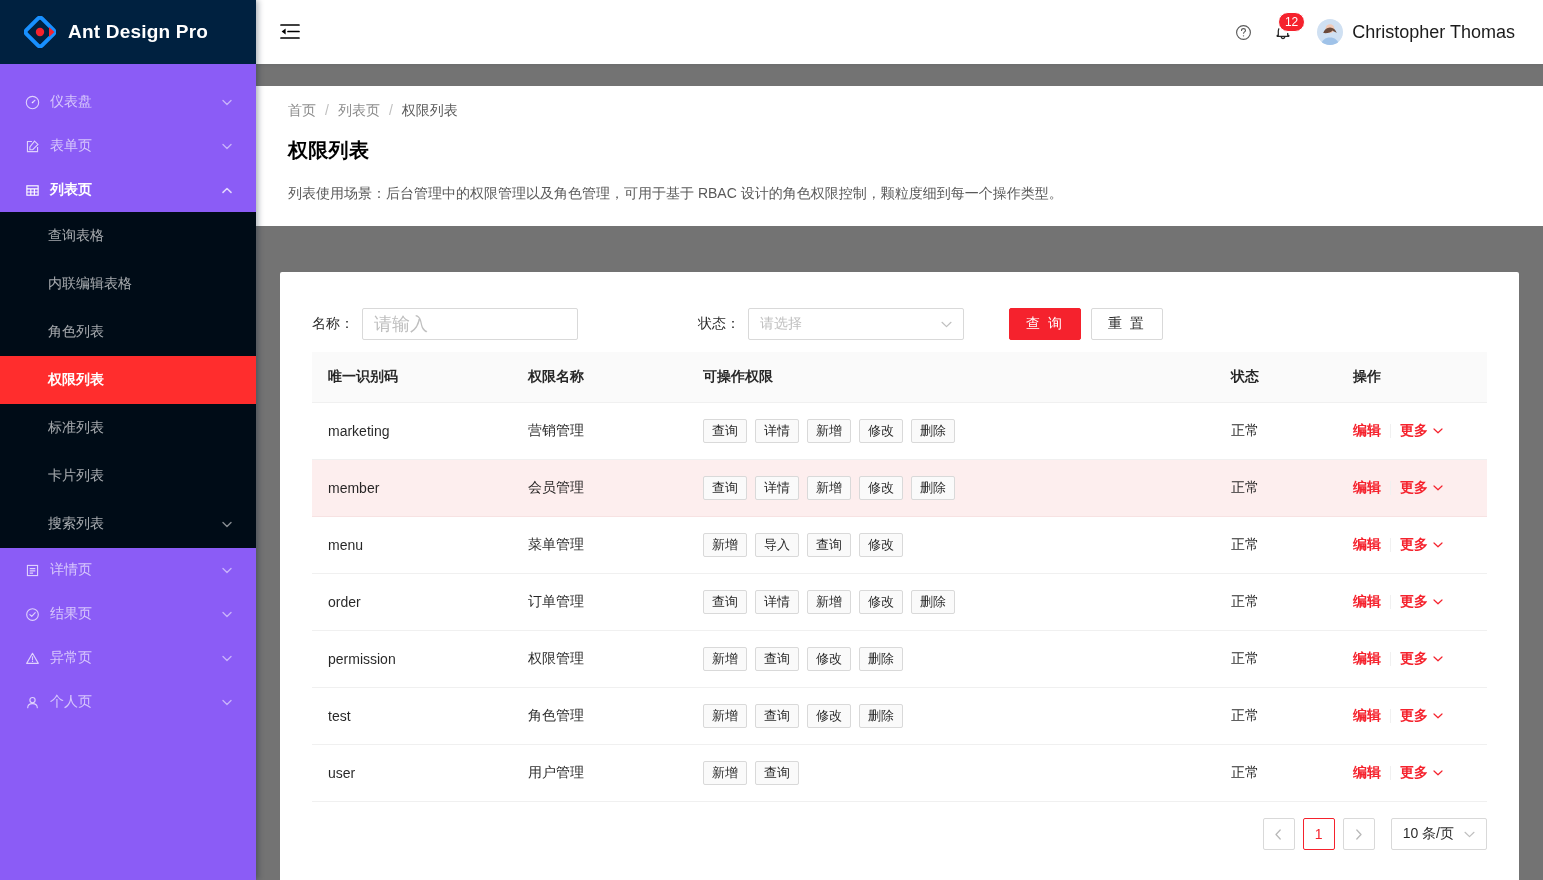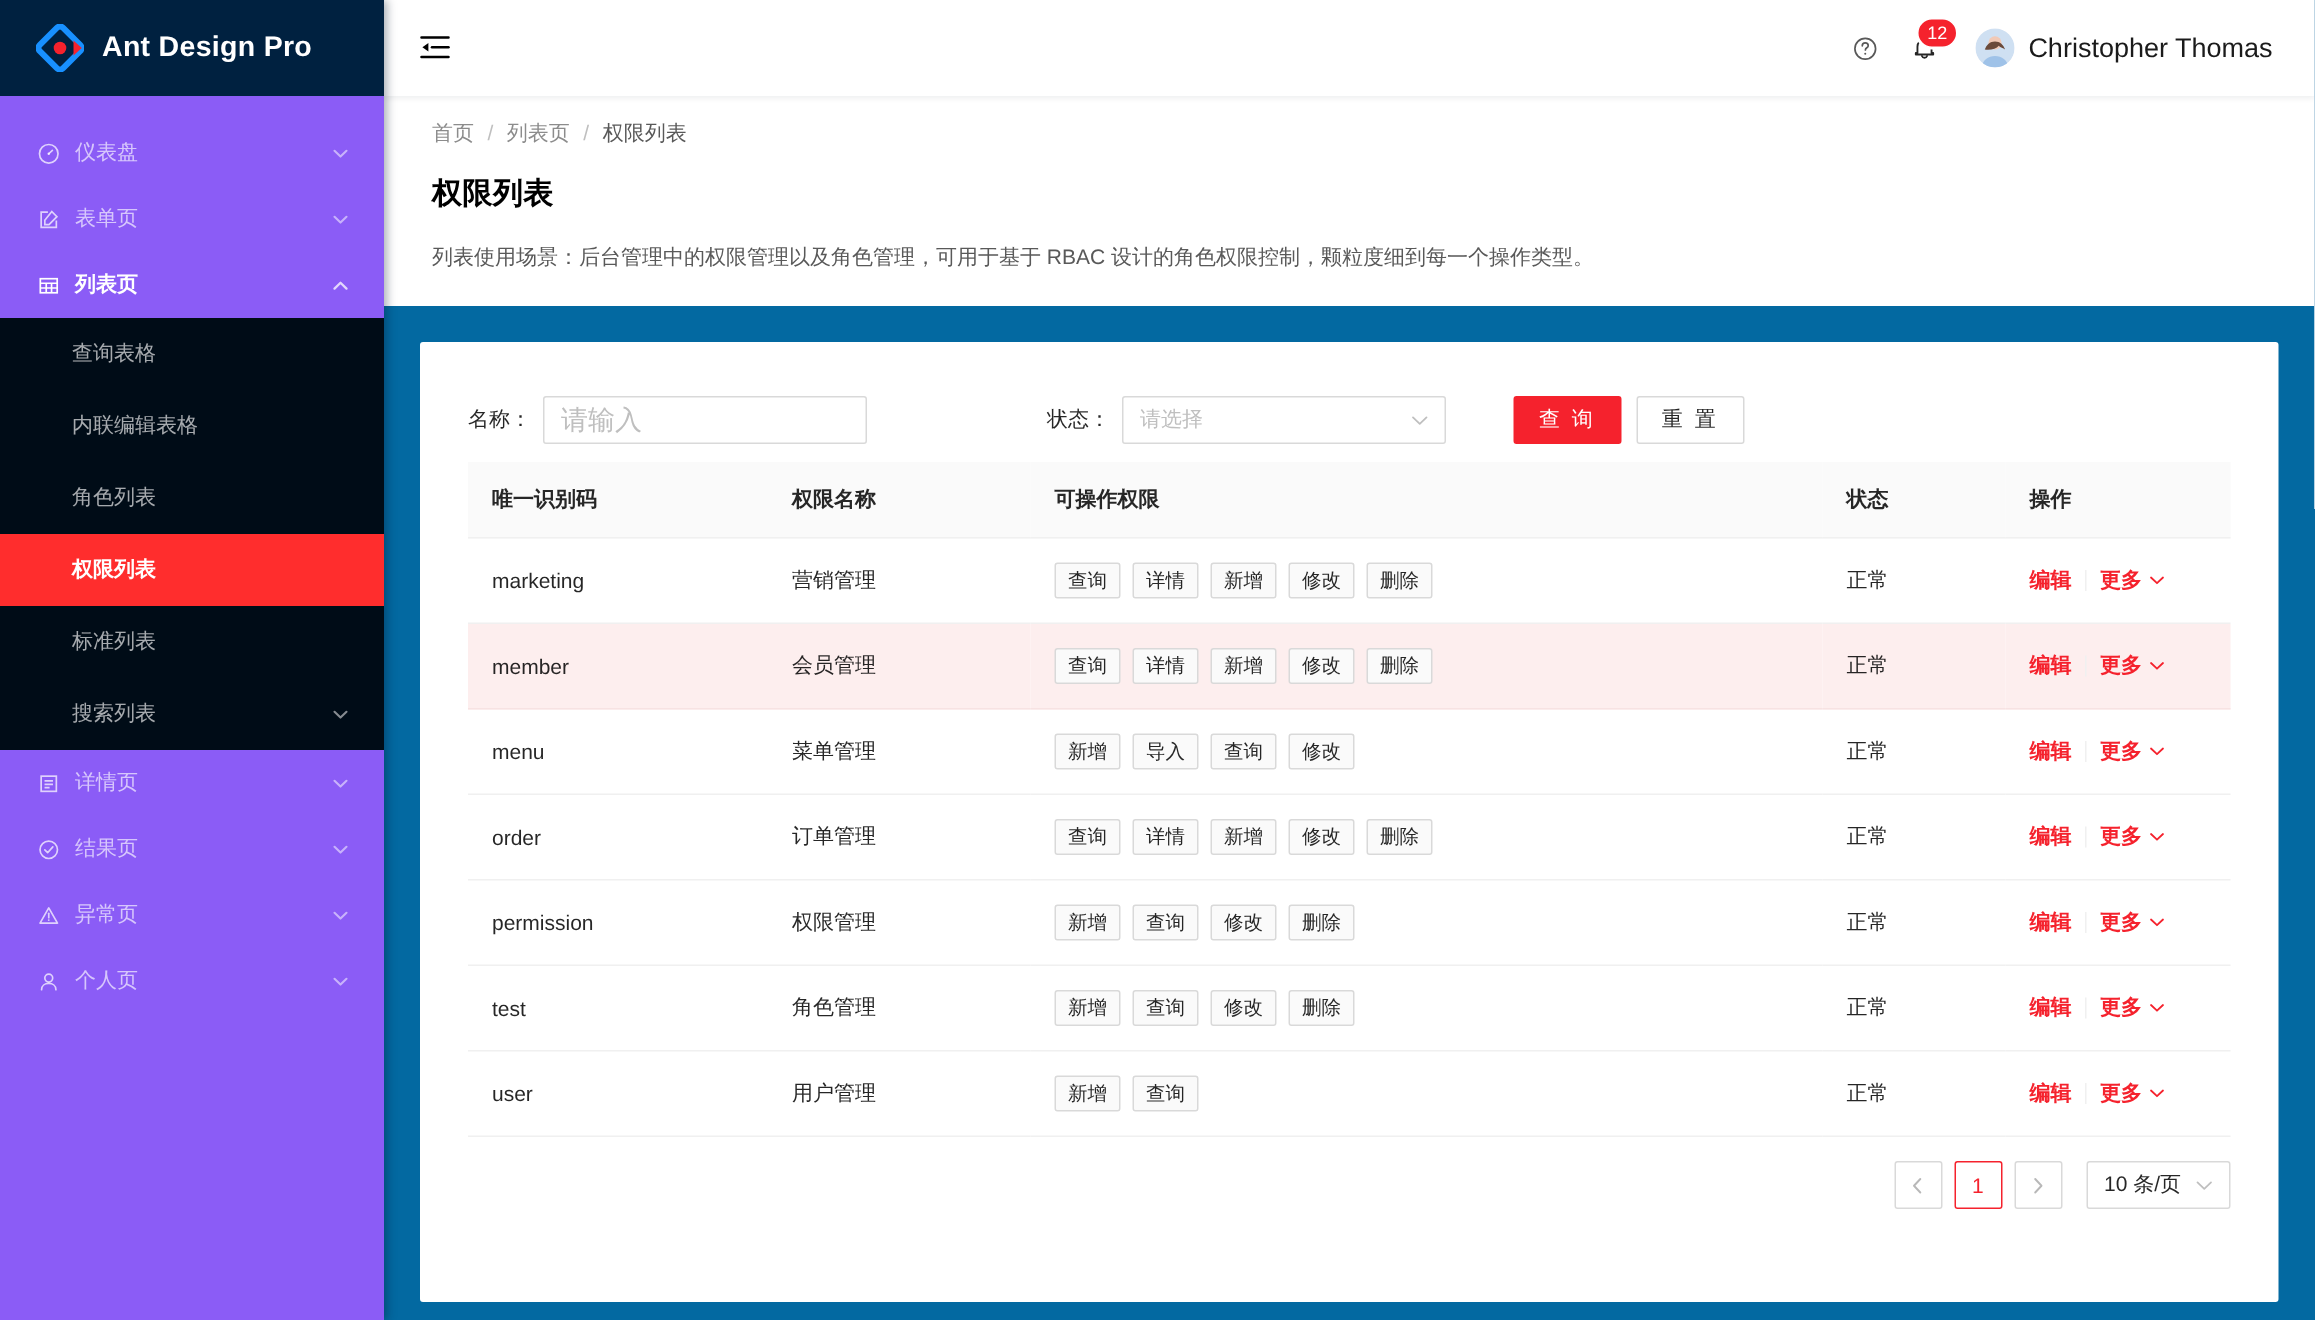--- a/index.html
+++ b/index.html
@@ -53,21 +53,21 @@
     padding-left: 48px; padding-right: 24px;
     color: rgba(255,255,255,.65); font-size: 14px; cursor: pointer;
   }
   .sub-item .si-label { flex: 1; white-space: nowrap; }
   .sub-item.active {
     background: #ff2d2d; color: #fff; font-weight: bold;
   }
 
   
   .main { flex: 1; height: 880px; display: flex; flex-direction: column;
-          background: #0369a1; overflow: hidden; }
+          background: #737373; overflow: hidden; gap: 22px; }
   .topbar {
     height: 64px; background: #fff; display: flex; align-items: center;
     padding: 0 24px 0 20px; position: relative; z-index: 3;
     box-shadow: 0 1px 4px rgba(0,21,41,.08);
   }
   .fold-btn { width: 28px; height: 28px; cursor: pointer;
               display: flex; align-items: center; justify-content: center; }
   .topbar-right { margin-left: auto; display: flex; align-items: center; gap: 0; }
   .tb-icon { width: 40px; height: 40px; display: flex; align-items: center;
              justify-content: center; cursor: pointer; position: relative; }
@@ -244,20 +244,23 @@
           <span class="si-label">内联编辑表格</span>
         </div>
         <div class="sub-item">
           <span class="si-label">角色列表</span>
         </div>
         <div class="sub-item active">
           <span class="si-label">权限列表</span>
         </div>
         <div class="sub-item">
           <span class="si-label">标准列表</span>
+        </div>
+        <div class="sub-item">
+          <span class="si-label">卡片列表</span>
         </div>
         <div class="sub-item">
           <span class="si-label">搜索列表</span>
           <span class="chev">
             <svg width="10" height="7" viewBox="0 0 10 7" fill="none" stroke="rgba(255,255,255,.7)" stroke-width="1.4">
                 <path d="M1 1.5 L5 5.4 L9 1.5" stroke-linecap="round" stroke-linejoin="round"></path>
               </svg>
           </span>
         </div>
       </div>

